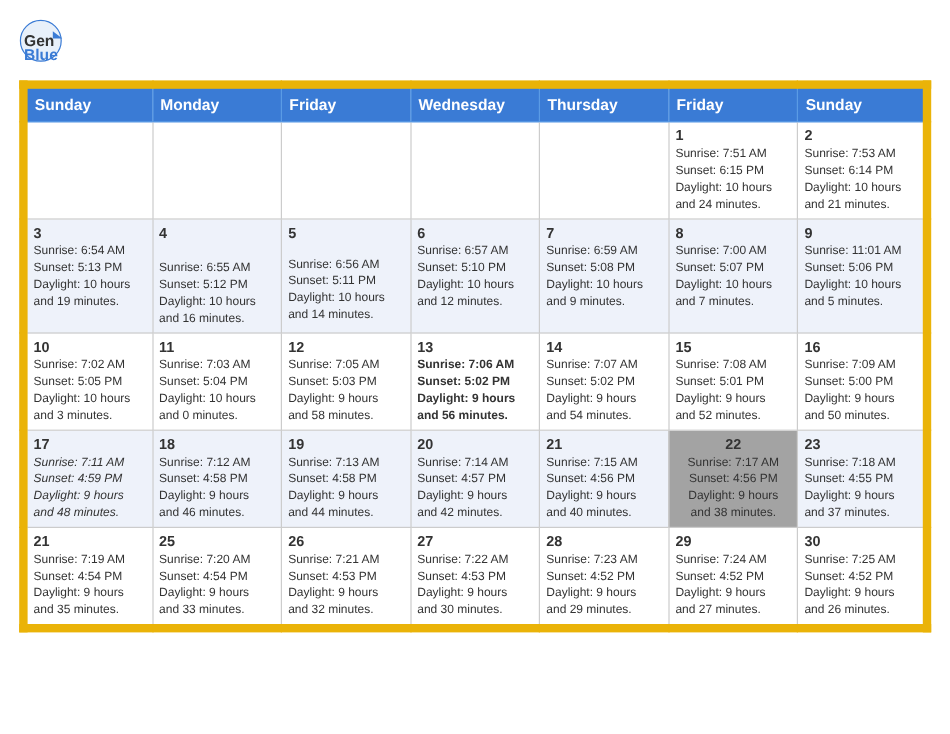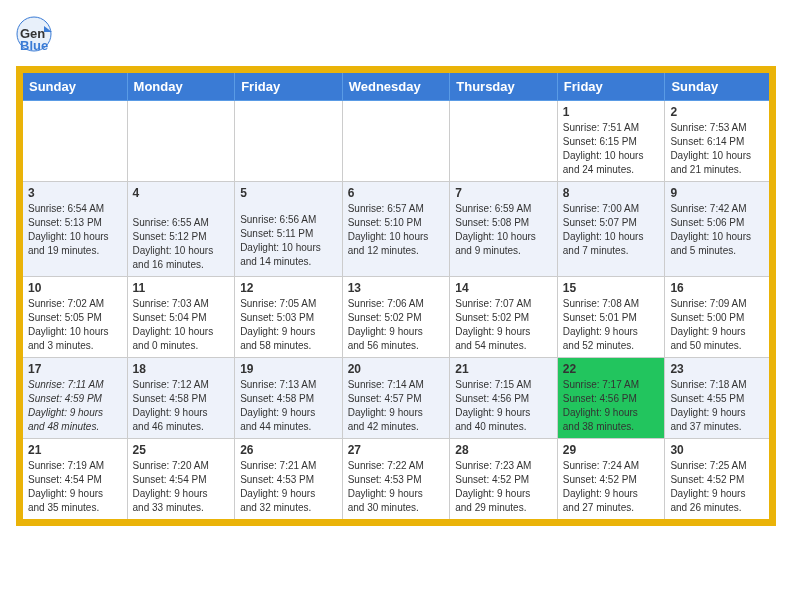--- a/index.html
+++ b/index.html
@@ -177,21 +177,21 @@
         </td>
         <td style="background: rgb(238, 242, 250);">
           <span class="day-num">8</span>
           <div class="day-info" style="white-space: pre-line;">Sunrise: 7:00 AM
 Sunset: 5:07 PM
 Daylight: 10 hours
 and 7 minutes.</div>
         </td>
         <td style="background: rgb(238, 242, 250);">
           <span class="day-num">9</span>
-          <div class="day-info" style="white-space: pre-line;">Sunrise: 7:42 AM
+          <div class="day-info" style="white-space: pre-line;">Sunrise: 11:01 AM
 Sunset: 5:06 PM
 Daylight: 10 hours
 and 5 minutes.</div>
         </td>
       </tr>
       <tr>
         <td style="background: rgb(255, 255, 255);">
           <span class="day-num">10</span>
           <div class="day-info" style="white-space: pre-line;">Sunrise: 7:02 AM
 Sunset: 5:05 PM
@@ -207,21 +207,21 @@
         </td>
         <td style="background: rgb(255, 255, 255);">
           <span class="day-num">12</span>
           <div class="day-info" style="white-space: pre-line;">Sunrise: 7:05 AM
 Sunset: 5:03 PM
 Daylight: 9 hours
 and 58 minutes.</div>
         </td>
         <td style="background: rgb(255, 255, 255);">
           <span class="day-num">13</span>
-          <div class="day-info" style="white-space: pre-line;">Sunrise: 7:06 AM
+          <div class="day-info" style="white-space: pre-line; font-weight: bold;">Sunrise: 7:06 AM
 Sunset: 5:02 PM
 Daylight: 9 hours
 and 56 minutes.</div>
         </td>
         <td style="background: rgb(255, 255, 255);">
           <span class="day-num">14</span>
           <div class="day-info" style="white-space: pre-line;">Sunrise: 7:07 AM
 Sunset: 5:02 PM
 Daylight: 9 hours
 and 54 minutes.</div>
@@ -270,21 +270,21 @@
 Daylight: 9 hours
 and 42 minutes.</div>
         </td>
         <td style="background: rgb(238, 242, 250);">
           <span class="day-num">21</span>
           <div class="day-info" style="white-space: pre-line;">Sunrise: 7:15 AM
 Sunset: 4:56 PM
 Daylight: 9 hours
 and 40 minutes.</div>
         </td>
-        <td style="background: #22c55e;">
+        <td style="background: #a3a3a3; text-align: center;">
           <span class="day-num">22</span>
           <div class="day-info" style="white-space: pre-line;">Sunrise: 7:17 AM
 Sunset: 4:56 PM
 Daylight: 9 hours
 and 38 minutes.</div>
         </td>
         <td style="background: rgb(238, 242, 250);">
           <span class="day-num">23</span>
           <div class="day-info" style="white-space: pre-line;">Sunrise: 7:18 AM
 Sunset: 4:55 PM

